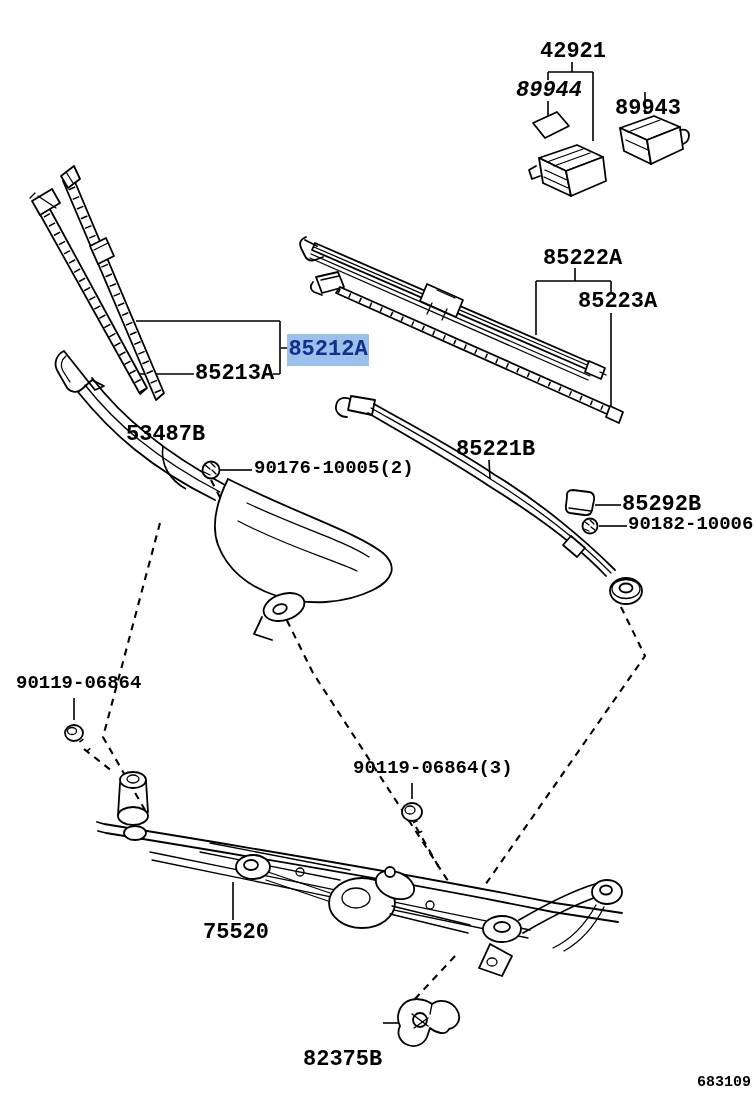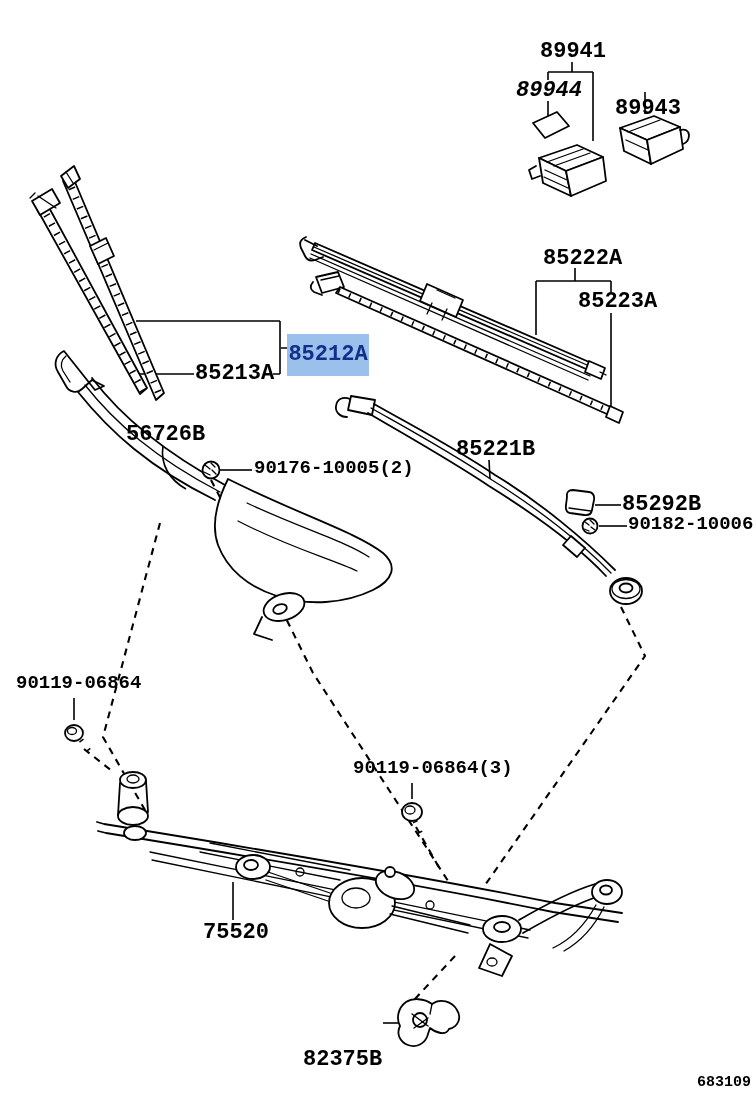--- a/index.html
+++ b/index.html
@@ -10,21 +10,21 @@
   .sf{fill:#fff;stroke:#000;stroke-width:1.8;stroke-linecap:round;stroke-linejoin:round;}
   .thin{stroke-width:1.3;}
   .lead{fill:none;stroke:#000;stroke-width:1.6;stroke-linecap:butt;}
   .dash{fill:none;stroke:#000;stroke-width:2.1;stroke-dasharray:7 6;stroke-linecap:butt;}
   .rung7{stroke-width:7;stroke-dasharray:1.5 9;stroke-linecap:butt;}
   .rung5{stroke-width:5;stroke-dasharray:1.5 10;stroke-linecap:butt;}
   .lbl{position:absolute;font-weight:bold;color:#000;white-space:nowrap;line-height:1.05;
        letter-spacing:0px;cursor:pointer;}
   .sz22{font-size:22px;}
   .sz19{font-size:19px;}
-  .hlbox{position:absolute;left:287px;top:334px;width:82px;height:42px;background:#9CC0EC;
+  .hlbox{position:absolute;left:287px;top:334px;width:82px;height:32px;background:#9CC0EC;
          display:flex;align-items:center;justify-content:center;}
   .hlbox .lbl{position:static;color:#12308A;font-size:22px;}
   .figcode{position:absolute;left:697px;top:1074px;font-size:15px;font-weight:bold;color:#000;
            cursor:default;}
 </style>
 </head>
 <body>
 
 <div class="canvas">
 
@@ -192,32 +192,32 @@
     <circle class="s thin" cx="430" cy="905" r="4"></circle>
   </g>
 
   <g>
     <path class="sf" d="M406,1002 C398,1008 396,1018 400,1026 C396,1034 400,1042 408,1045 C416,1048 424,1044 427,1037 L430,1028 C436,1033 446,1036 449,1029 C458,1027 462,1018 457,1010 C452,1001 440,998 432,1004 C424,998 412,998 406,1002 Z"></path>
     <circle class="s" cx="420" cy="1020" r="7"></circle>
     <path class="s thin" d="M412,1014 l16,12 M414,1028 l14,-10 M432,1004 l-2,10"></path>
   </g>
 </svg>
 
-  <div class="lbl sz22" style="left:540px;top:40px;">89941</div>
+  <div class="lbl sz22" style="left:540px;top:40px;">42921</div>
   <div class="lbl sz22" style="left:516px;top:79px;font-style:italic;">89944</div>
   <div class="lbl sz22" style="left:615px;top:69px;margin-top:28px;">89943</div>
   <div class="lbl sz22" style="left:543px;top:247px;">85222A</div>
   <div class="lbl sz22" style="left:578px;top:290px;">85223A</div>
 
   <div class="hlbox">
     <span class="lbl">85212A</span>
   </div>
 
   <div class="lbl sz22" style="left:195px;top:362px;">85213A</div>
-  <div class="lbl sz22" style="left:126px;top:423px;">56726B</div>
+  <div class="lbl sz22" style="left:126px;top:423px;">53487B</div>
   <div class="lbl sz19" style="left:254px;top:459px;">90176-10005(2)</div>
   <div class="lbl sz22" style="left:456px;top:438px;">85221B</div>
   <div class="lbl sz22" style="left:622px;top:493px;text-align:right;">85292B</div>
   <div class="lbl sz19" style="left:628px;top:515px;">90182-10006</div>
   <div class="lbl sz19" style="left:16px;top:674px;">90119-06864</div>
   <div class="lbl sz19" style="left:353px;top:759px;">90119-06864(3)</div>
   <div class="lbl sz22" style="left:203px;top:921px;">75520</div>
   <div class="lbl sz22" style="left:303px;top:1036px;margin-top:12px;">82375B</div>
 
   <div class="figcode">683109</div>

